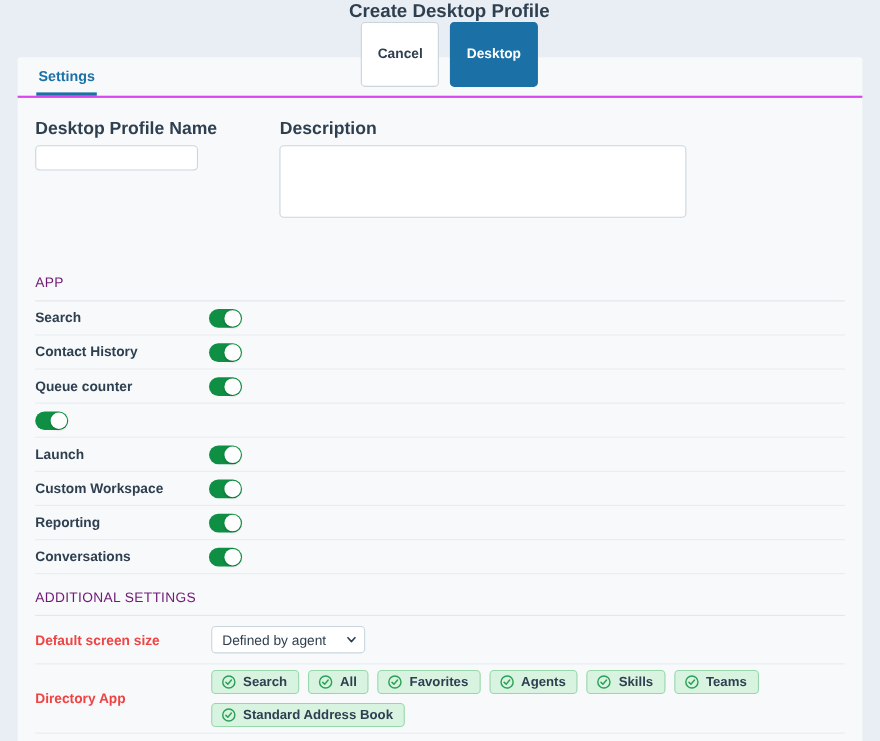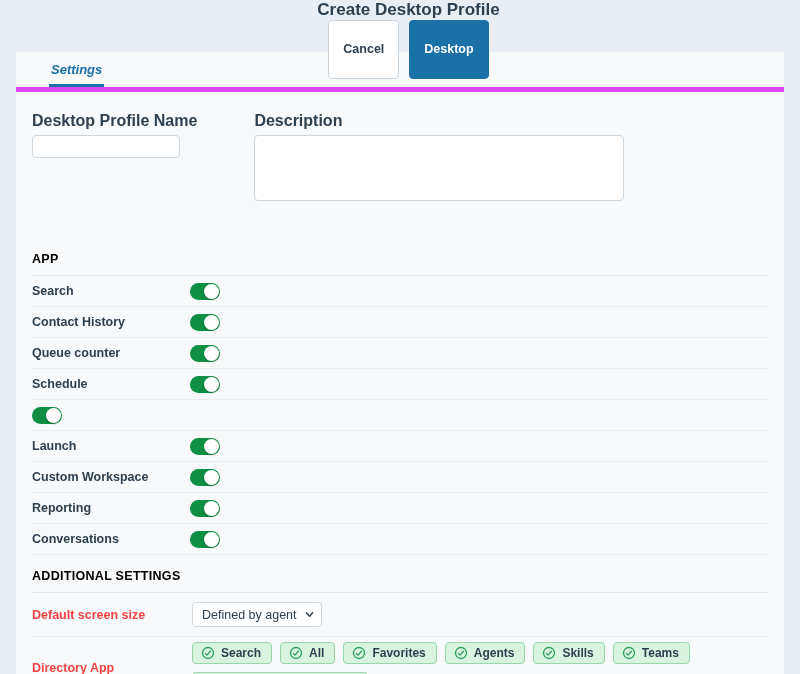--- a/index.html
+++ b/index.html
@@ -31,21 +31,21 @@
   }
   .btn-cancel { background:#ffffff; border:1px solid #c9d4dc; color:#2e3f50; }
   .btn-create { background:#1b70a6; border:1px solid #1b70a6; color:#ffffff; }
 
   .card {
     margin:0 16px;
     background:#f7f9fb;
     height:calc(100% - 52px);
     border-radius:2px 2px 0 0;
   }
-  .tabbar { padding:0 32px; border-bottom:5px solid #d946ef;font-style:italic; }
+  .tabbar { padding:0 16px; border-bottom:2px solid #d946ef; }
   .tab {
     display:inline-block;
     margin-left:1px;
     padding:10px 2px 7px;
     font-size:13px;
     font-weight:700;
     color:#1b70a6;
     border-bottom:3px solid #1b70a6;
     cursor:pointer;
   }
@@ -76,22 +76,22 @@
     font-family:inherit; font-size:12.5px; color:#2e3f50;
     padding:5px 7px;
     resize:none;
     outline:none;
   }
 
   .section-app { margin-top:42px; }
   .section-additional { margin-top:9px; }
   .section-title {
     font-size:12.5px;
-    font-weight:700;
-    color:#000000;
+    font-weight:400;
+    color:#701a75;
     letter-spacing:.3px;
     padding:5px 0 9px;
     border-bottom:1px solid #e2e7eb;
   }
 
   .toggle-row {
     display:flex;
     align-items:center;
     height:31px;
     border-bottom:1px solid #e9edf0;
@@ -123,21 +123,21 @@
     padding:5px 0;
     min-height:34px;
   }
   .setting-row.tall { min-height:44px; }
   .setting-label { width:160px; font-size:12.5px; font-weight:600; color:#ef4444; flex:0 0 auto; }
 
   .select {
     display:inline-flex;
     align-items:center;
     justify-content:space-between;
-    width:130px; height:25px;
+    width:140px; height:25px;
     border:1px solid #cbd6de;
     border-radius:4px;
     background:#ffffff;
     padding:0 7px 0 9px;
     font-size:12.5px;
     color:#2e3f50;
     cursor:pointer;
   }
   .select svg { width:9px; height:9px; stroke:#2e3f50; }
 
@@ -204,26 +204,20 @@
     </span>
   </div>
 
   <div class="toggle-row">
     <span class="row-label">Queue counter</span>
     <span class="switch on">
       <span class="knob"></span>
     </span>
   </div>
 
-  <div class="toggle-row">
-    <span class="row-label">Schedule</span>
-    <span class="switch on">
-      <span class="knob"></span>
-    </span>
-  </div>
 
   <div class="toggle-row">
     <span class="switch on">
       <span class="knob"></span>
     </span>
   </div>
 
   <div class="toggle-row">
     <span class="row-label">Launch</span>
     <span class="switch on">

